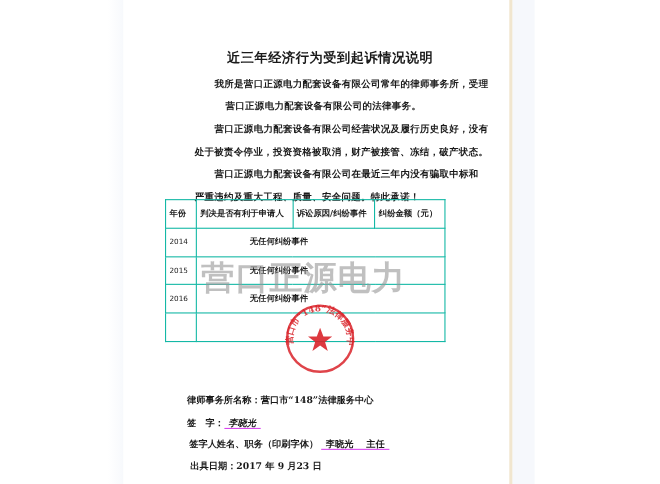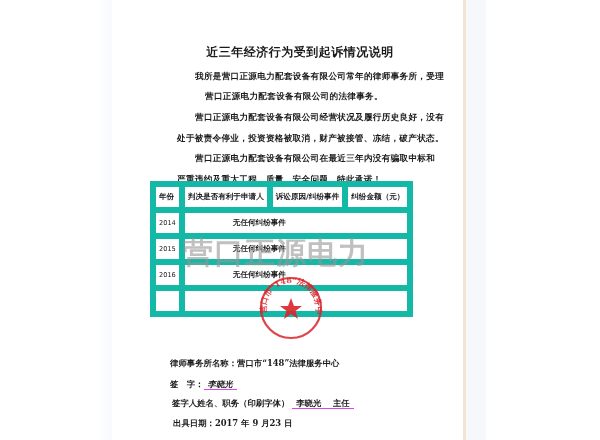--- a/index.html
+++ b/index.html
@@ -26,21 +26,21 @@
       font-size: 12px; font-weight: bold; letter-spacing: 0.5px;
     }
     .para-line {
       position: absolute; font-size: 8.6px; font-weight: bold; white-space: nowrap; letter-spacing: 0.3px; padding-left: 22px;
     }
     table.records {
       position: absolute; left: 150px; top: 181px; width: 255px; height: 130px;
       border-collapse: collapse; font-size: 7.6px;
     }
     table.records td {
-      border: 6px solid #14b8a6; padding: 0 3px; vertical-align: middle; white-space: nowrap;
+      border: 1px solid #14b8a6; padding: 0 3px; vertical-align: middle; white-space: nowrap;
     }
     table.records tr.head td { font-weight: bold; height: 20px; }
     table.records tr.row td { height: 20px; }
     table.records td.year { width: 21px; font-family: "DejaVu Sans", sans-serif; font-size: 6.6px; }
     table.records td.note { padding-left: 48px; font-weight: bold; }
     .watermark {
       position: absolute; left: 183px; top: 233px; font-family: "DejaVu Sans", sans-serif;
       font-size: 30px; font-weight: bold; color: rgba(150,150,150,0.6); letter-spacing: 1px;
       white-space: nowrap;
     }

